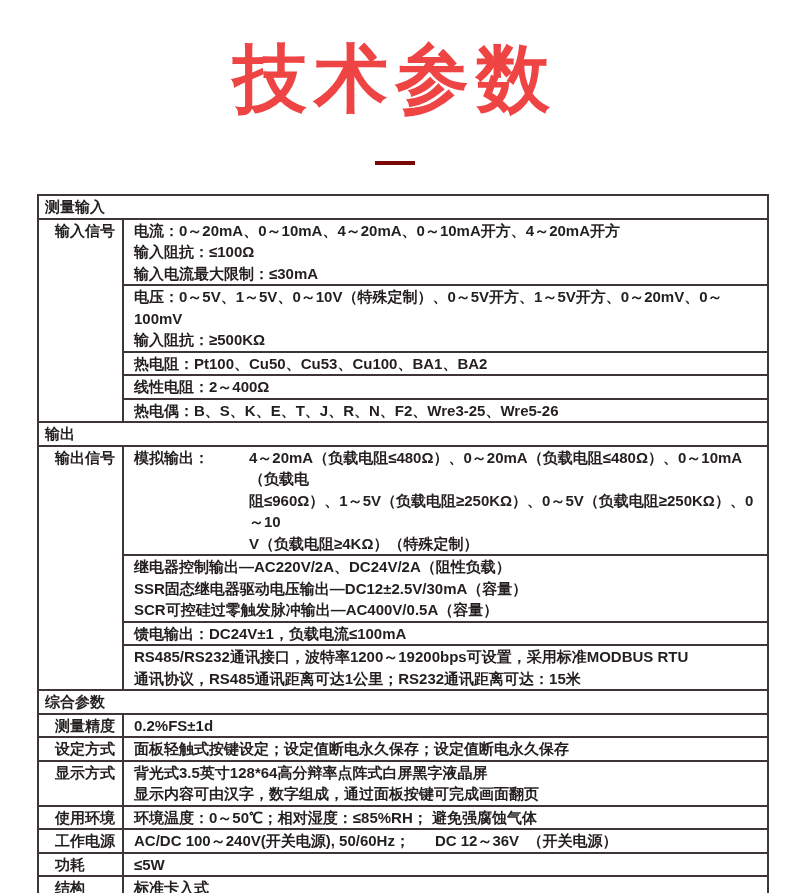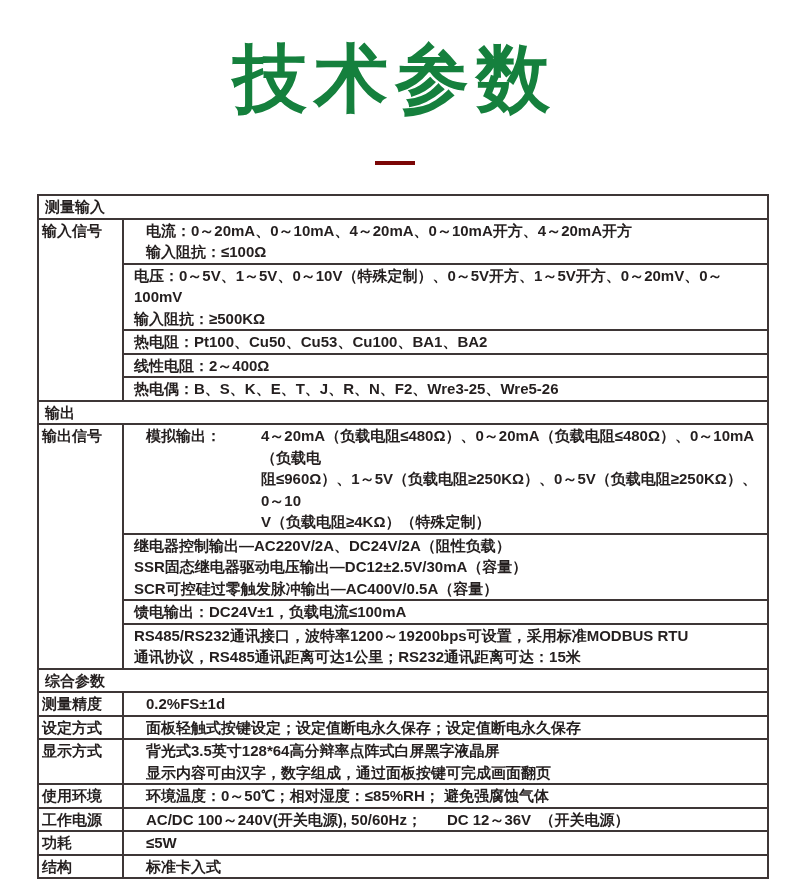--- a/index.html
+++ b/index.html
@@ -9,21 +9,21 @@
     font-family: "Liberation Sans", sans-serif;
     color: #221e1e;
     overflow: hidden;
   }
   .title {
     margin-top: 36px;
     text-align: center;
     font-size: 74px;
     font-weight: 900;
     letter-spacing: 7px;
-    color: #15803d;
+    color: #ef4444;
     line-height: 1.15;
   }
   .title-underline {
     width: 40px; height: 4px;
     background: #7b0606;
     margin: 40px auto 0 auto;
   }
   .spec-table {
     margin: 29px 0 0 37px;
     width: 732px;
@@ -36,30 +36,30 @@
   .row:first-child { border-top: none; }
   .section-row {
     display: block;
     padding: 0 0 0 6px;
     line-height: 21.5px;
   }
   .label-cell {
     flex: 0 0 85px;
     width: 85px;
     border-right: 2px solid #3e3636;
-    padding: 0 2px 0 3px;
+    padding: 0 2px 0 16px;
     line-height: 21.5px;
   }
   .content-col { flex: 1; min-width: 0; }
   .sub-cell {
     border-top: 2px solid #3e3636;
     padding: 0 4px 0 10px;
     line-height: 21.5px;
   }
-  .sub-cell:first-child { border-top: none; margin-left: 12px; }
+  .sub-cell:first-child { border-top: none; }
   .hang { display: flex; gap: 40px; }
   .hang-label { white-space: nowrap; }
   .hang-lines { flex: 1; min-width: 0; }
   .line { white-space: pre-wrap; }
 </style>
 </head>
 <body>
 
 <div>
 
@@ -73,20 +73,21 @@
     </div>
 
     <div class="row">
       <div class="label-cell">
         <span>输入信号</span>
       </div>
       <div class="content-col">
         <div class="sub-cell">
           <div class="line">电流：0～20mA、0～10mA、4～20mA、0～10mA开方、4～20mA开方</div>
           <div class="line">输入阻抗：≤100Ω</div>
+          <div class="line">输入电流最大限制：≤30mA</div>
         </div>
         <div class="sub-cell">
           <div class="line">电压：0～5V、1～5V、0～10V（特殊定制）、0～5V开方、1～5V开方、0～20mV、0～100mV</div>
           <div class="line">输入阻抗：≥500KΩ</div>
         </div>
         <div class="sub-cell">
           <div class="line">热电阻：Pt100、Cu50、Cu53、Cu100、BA1、BA2</div>
         </div>
         <div class="sub-cell">
           <div class="line">线性电阻：2～400Ω</div>

